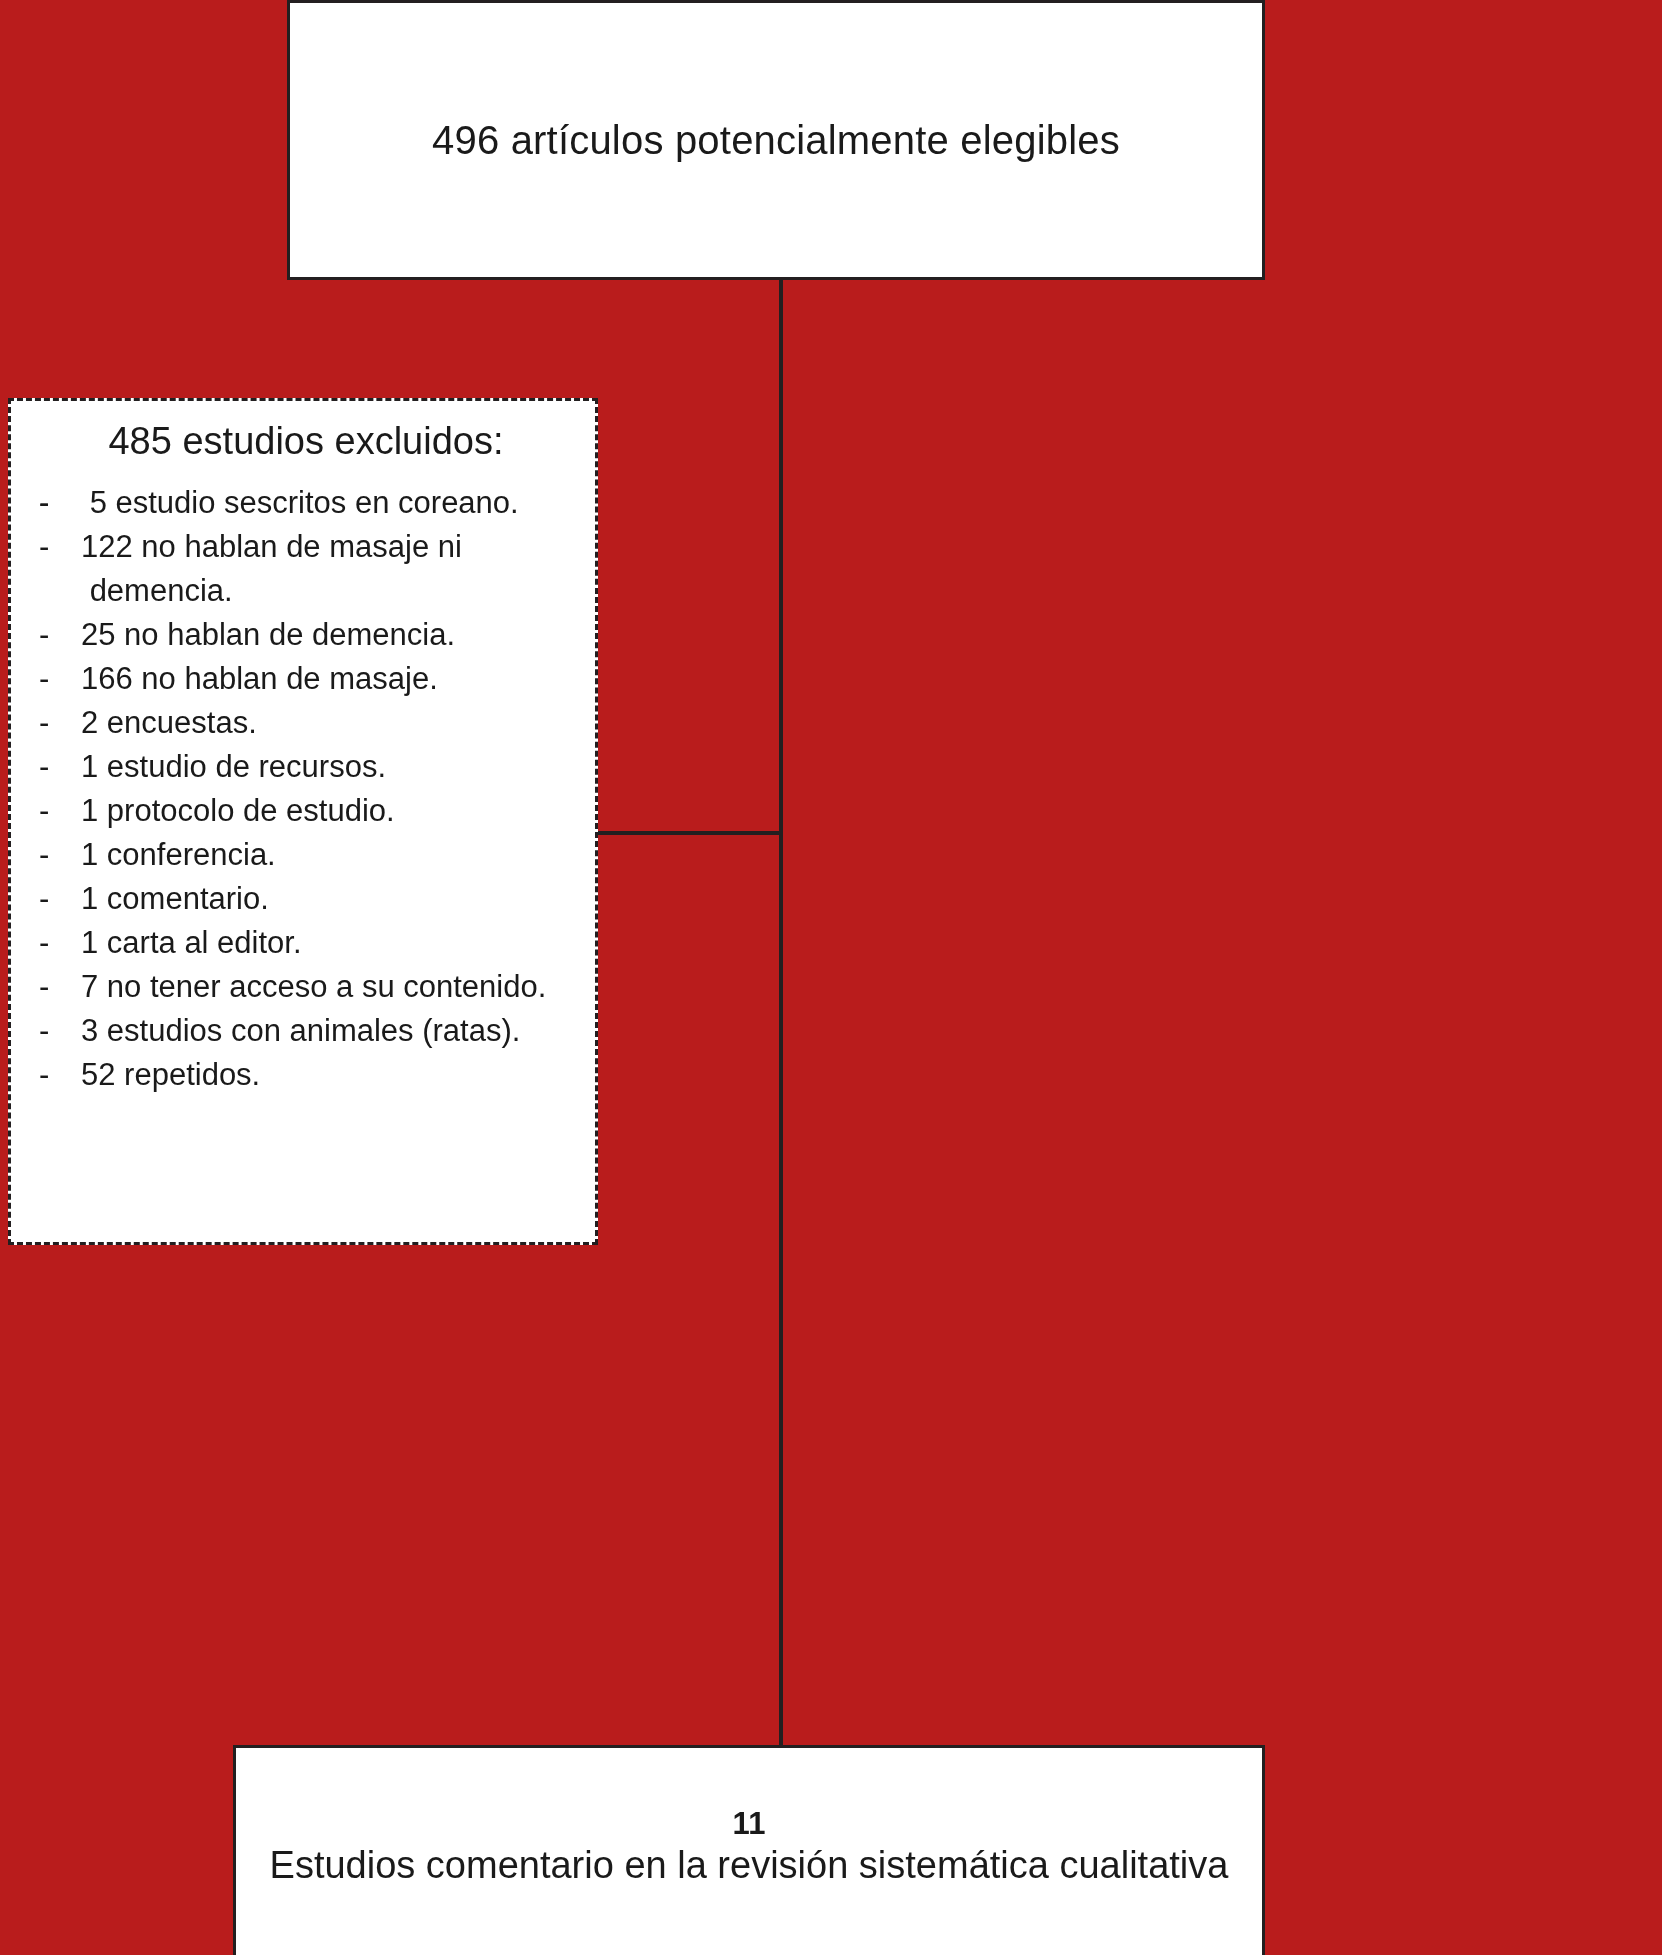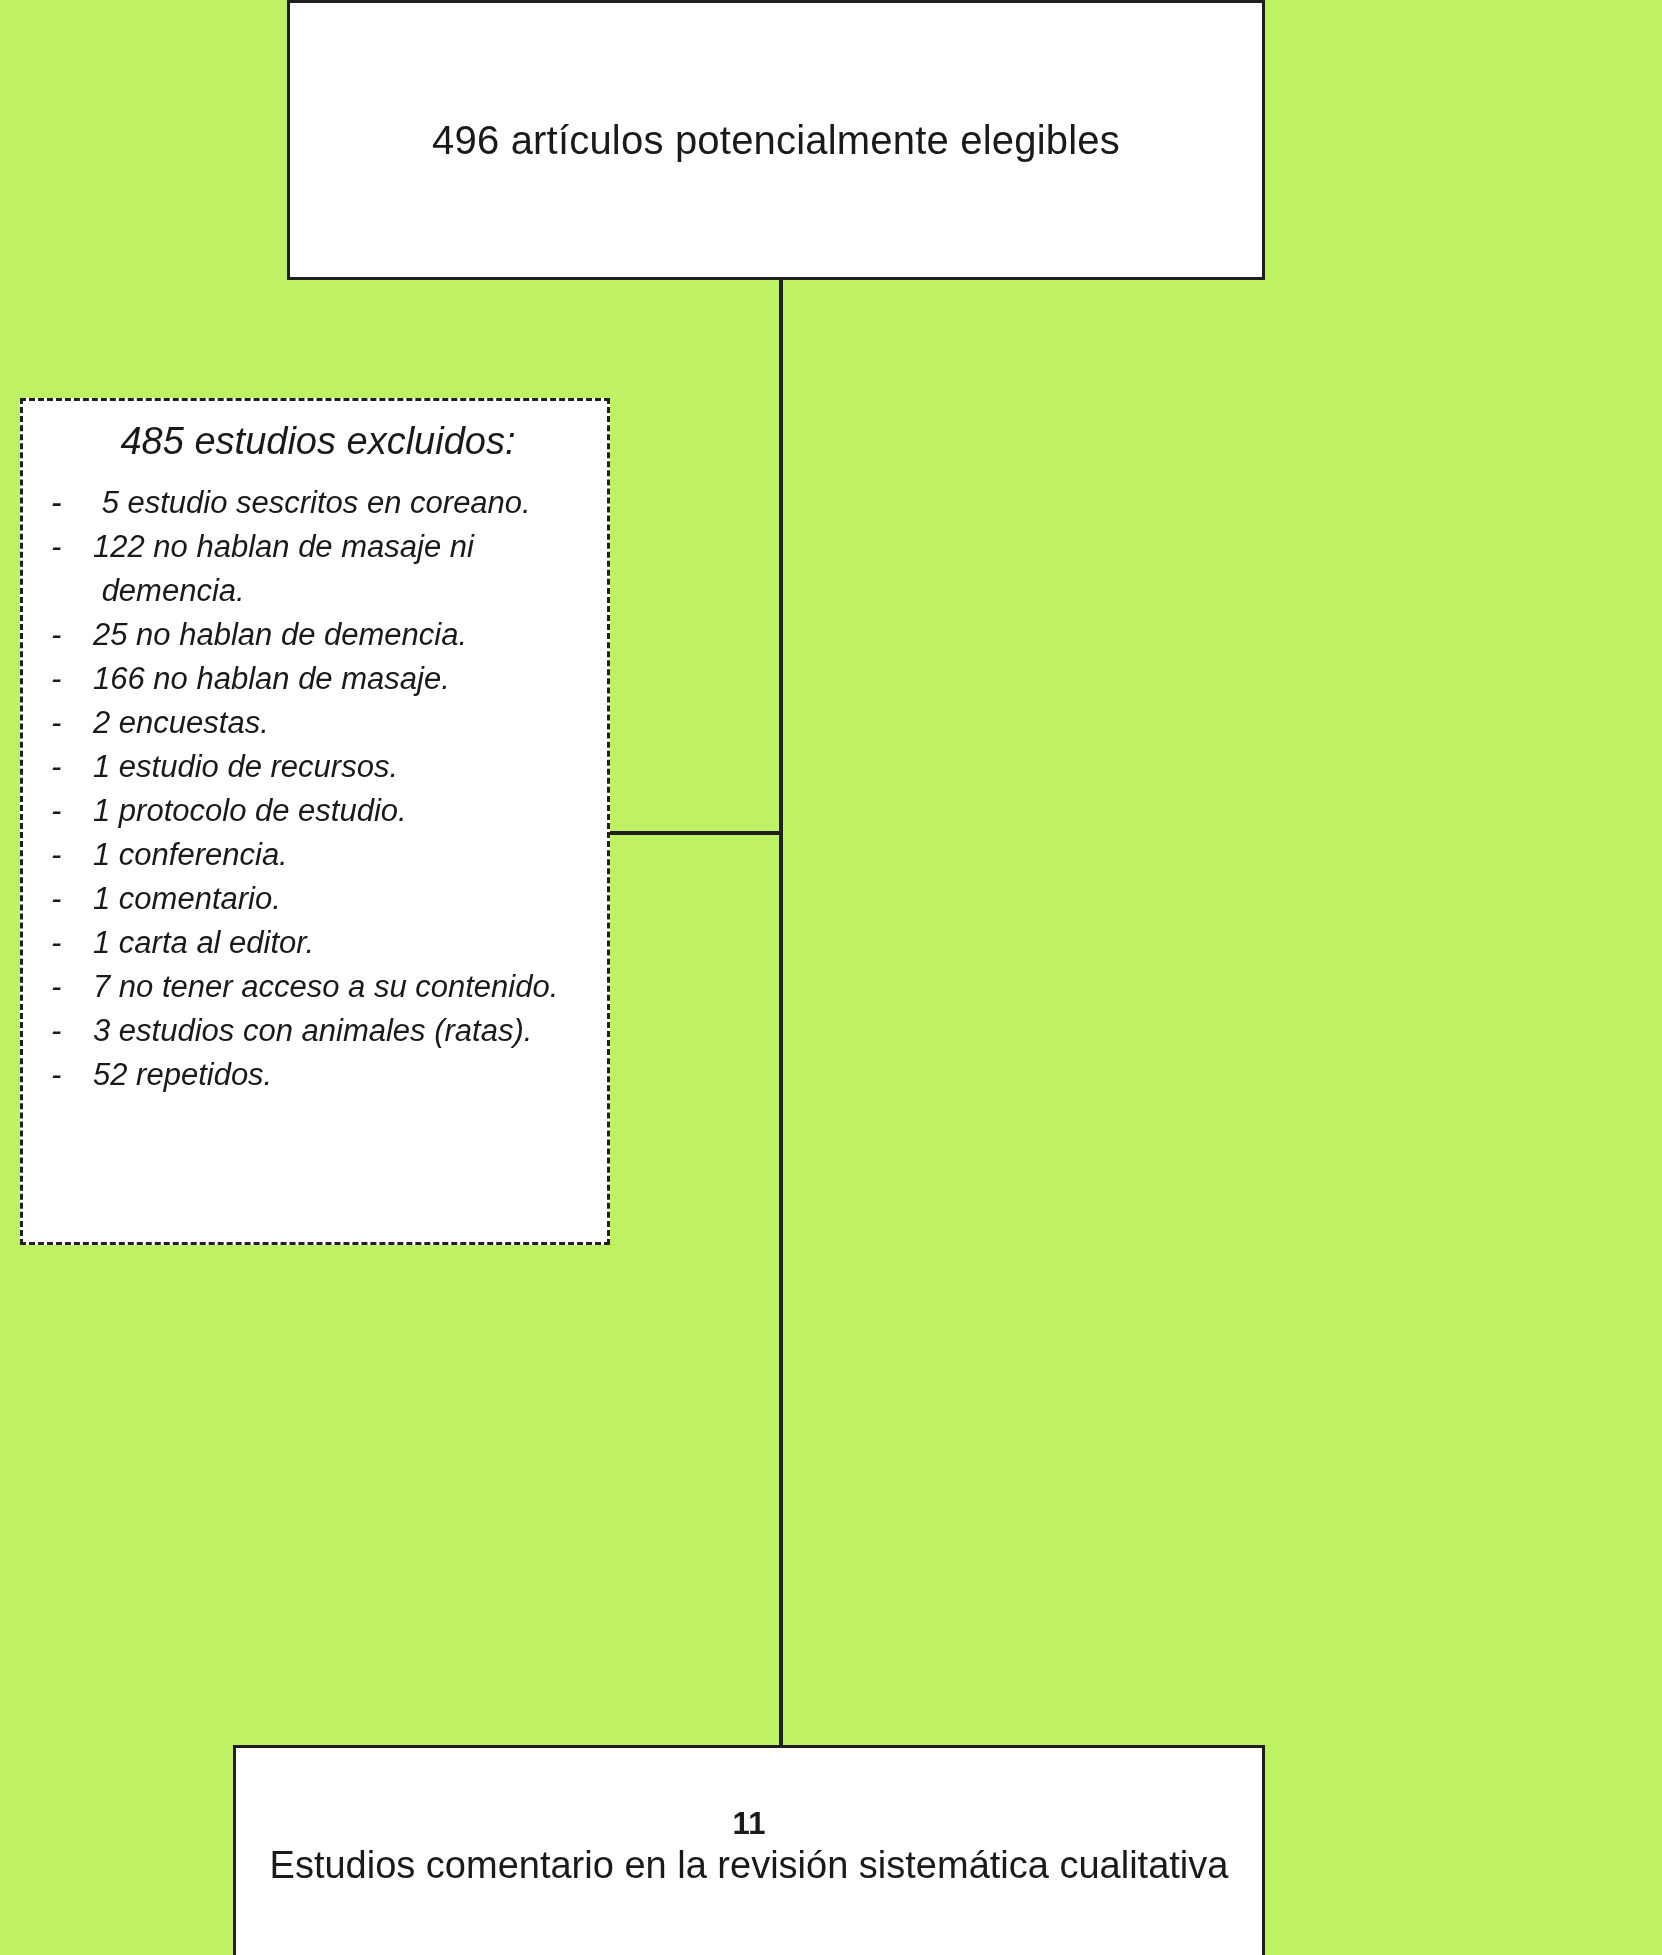--- a/index.html
+++ b/index.html
@@ -8,21 +8,21 @@
     background: #ffffff;
   }
   body {
     font-family: "Liberation Sans", sans-serif;
     color: #1a1a1a;
   }
   #canvas {
     position: relative;
     width: 1662px;
     height: 1955px;
-    background: #bef264;
+    background: #b91c1c;
     overflow: hidden;
   }
 
   
   .box-solid {
     position: absolute;
     box-sizing: border-box;
     border: 3px solid #231f20;
     background: #ffffff;
     display: flex;
@@ -59,29 +59,28 @@
   }
   #bottom-box .caption {
     font-size: 38px;
     line-height: 1.18;
     white-space: nowrap;
   }
 
   
   #excluded-box {
     position: absolute;
-    left: 20px;
+    left: 8px;
     top: 398px;
     width: 590px;
     height: 847px;
     box-sizing: border-box;
     border: 3px dashed #231f20;
     background: #ffffff;
     padding: 18px 10px 10px 10px;
-    font-style: italic;
   }
   #excluded-title {
     font-size: 38px;
     text-align: center;
     margin: 0 0 16px 0;
     padding-left: 6px;
     line-height: 1.2;
   }
   #excluded-list {
     list-style: none;

